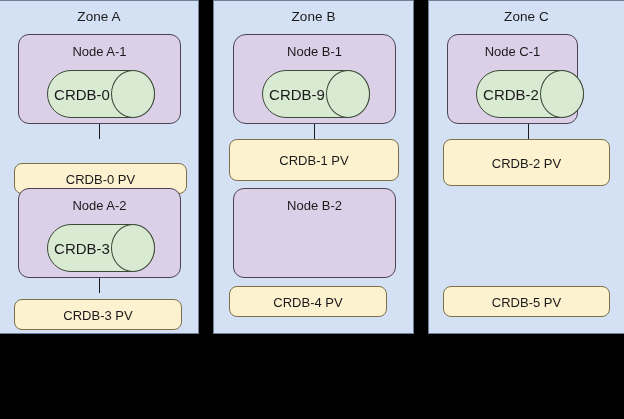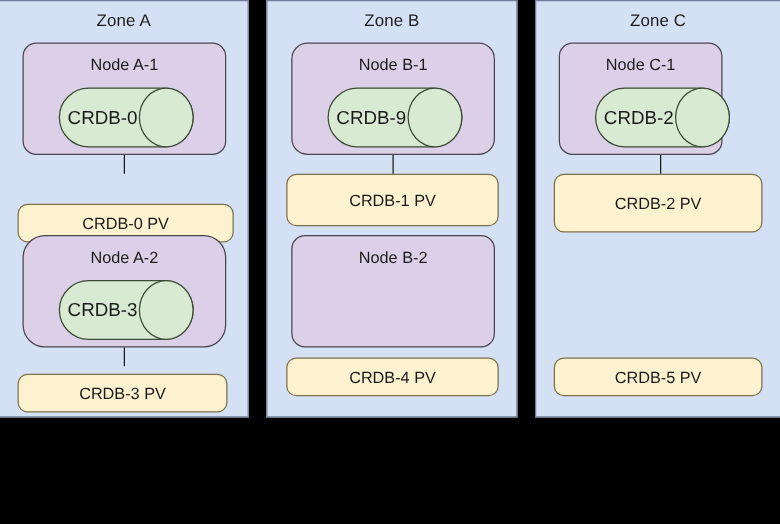--- a/index.html
+++ b/index.html
@@ -138,21 +138,21 @@
         <div class="cap"></div>
         <div class="cyl-label">CRDB-0</div>
       </div>
     </div>
     <div class="connector" style="left:99px; top:123px; height:15px;"></div>
 
     <div class="pv" style="left:14px; top:138px; width:173px; height:31px;margin-top:24px;">
       <div class="pv-label">CRDB-0 PV</div>
     </div>
 
-    <div class="node" style="left:18px; top:187px; width:163px; height:90px;border-radius:18px;">
+    <div class="node" style="left:18px; top:187px; width:163px; height:90px;">
       <div class="node-title">Node A-2</div>
       <div class="cyl" style="left:28px; top:35px;">
         <div class="body"></div>
         <div class="cap"></div>
         <div class="cyl-label">CRDB-3</div>
       </div>
     </div>
     <div class="connector" style="left:99px; top:277px; height:15px;"></div>
 
     <div class="pv" style="left:14px; top:298px; width:168px; height:31px;">
@@ -174,21 +174,21 @@
     <div class="connector" style="left:100px; top:123px; height:15px;"></div>
 
     <div class="pv" style="left:15px; top:138px; width:170px; height:42px;">
       <div class="pv-label">CRDB-1 PV</div>
     </div>
 
     <div class="node" style="left:19px; top:187px; width:163px; height:90px;">
       <div class="node-title">Node B-2</div>
     </div>
 
-    <div class="pv" style="left:15px; top:285px; width:170px; height:31px;">
+    <div class="pv" style="left:15px; top:285px; width:158px; height:31px;">
       <div class="pv-label">CRDB-4 PV</div>
     </div>
   </div>
 
   <div class="zone zone-c">
     <div class="zone-title">Zone C</div>
 
     <div class="node" style="left:18px; top:33px; width:131px; height:90px;">
       <div class="node-title">Node C-1</div>
       <div class="cyl" style="left:28px; top:35px;">

